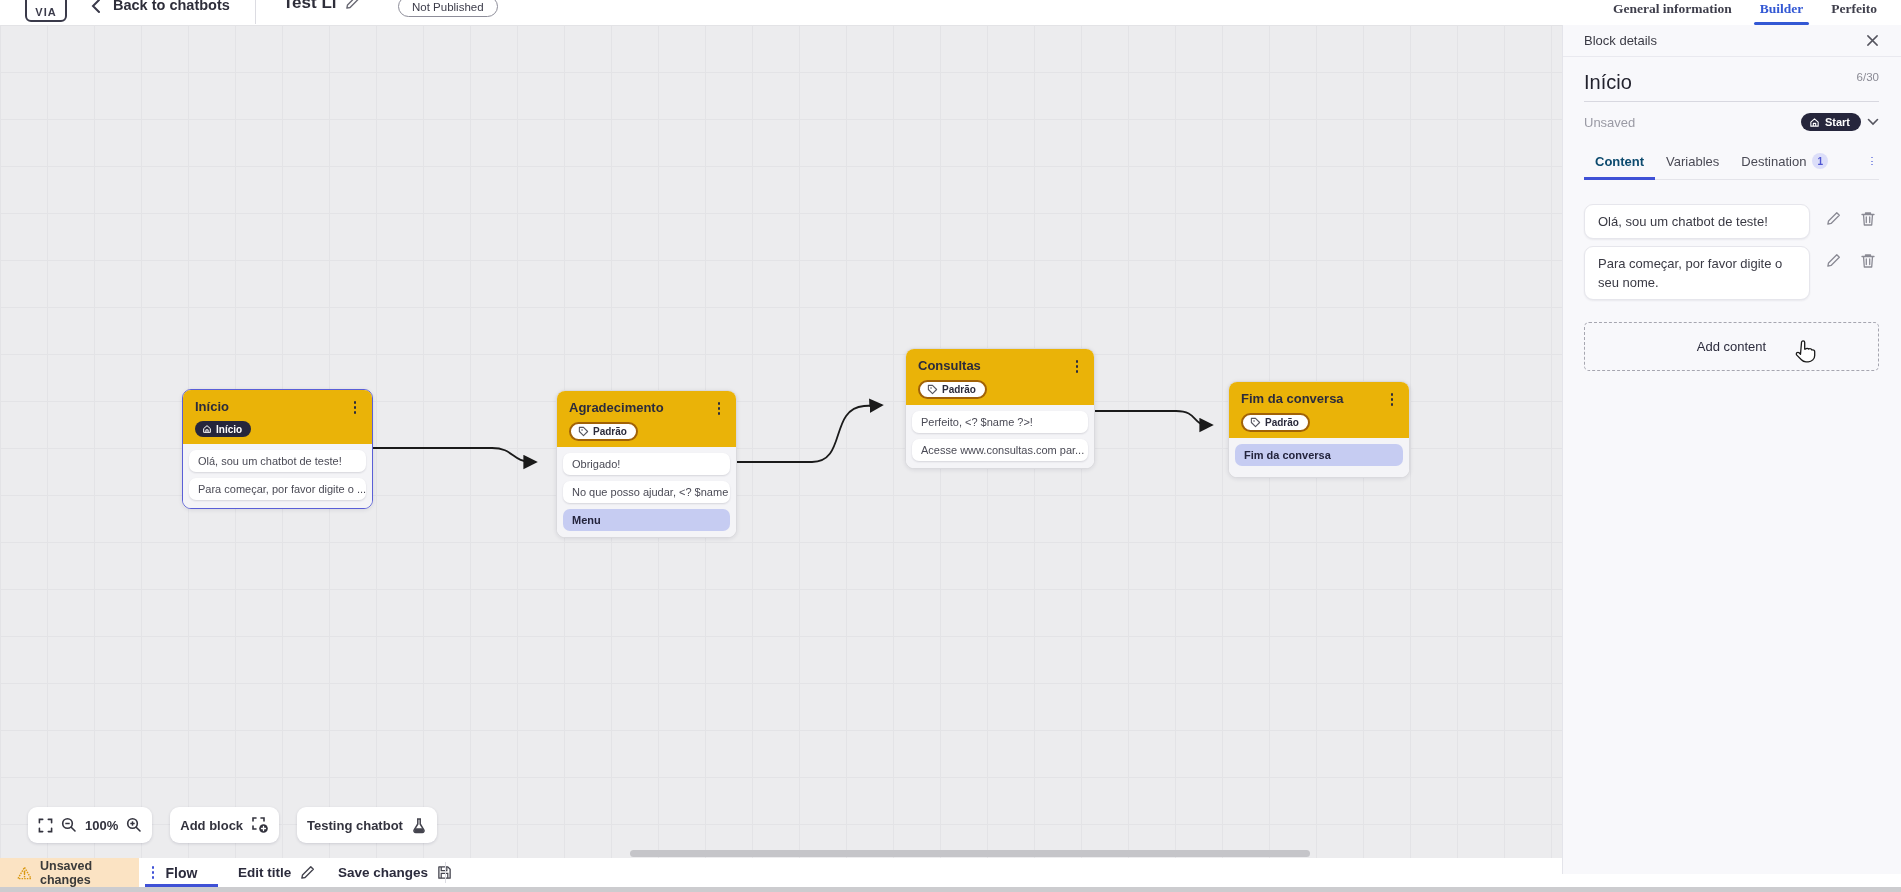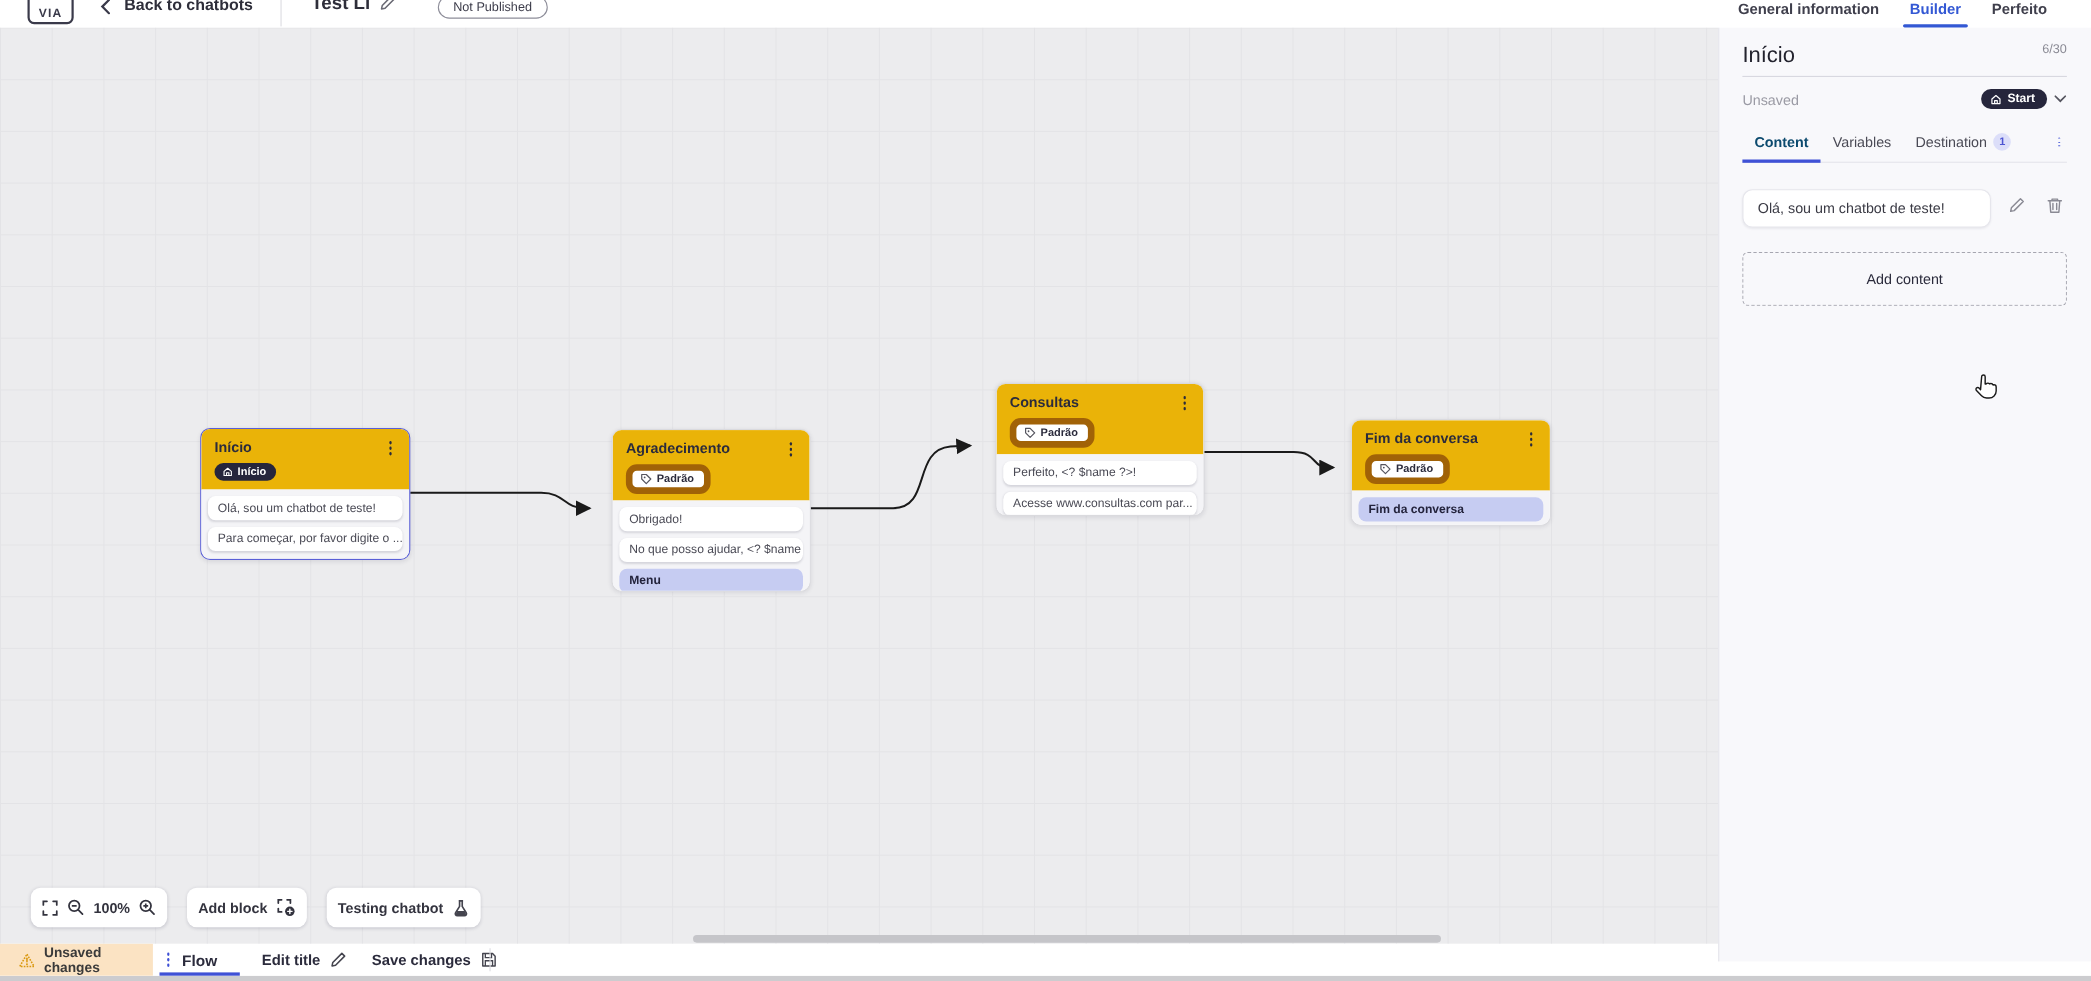--- a/index.html
+++ b/index.html
@@ -12,21 +12,21 @@
   .logo-box { position:absolute; left:25px; top:-12px; width:42px; height:34px;
     border:2px solid #3a3a4a; border-radius:6px; display:flex; align-items:flex-end; justify-content:center;
     font-size:11px; font-weight:bold; letter-spacing:1px; color:#3a3a4a; padding-bottom:2px; background:#fff; }
   .back-chevron { position:absolute; left:90px; top:-2px; width:12px; height:16px; }
   .back-label { position:absolute; left:113px; top:-3px; font-size:14.5px; font-weight:bold; color:#2e2e3a; }
   .topbar-divider { position:absolute; left:255px; top:-6px; width:1px; height:30px; background:#dcdce2; }
   .flow-title { position:absolute; left:283px; top:-7px; font-size:17px; font-weight:bold; color:#2e2e3a; }
   .title-pencil { position:absolute; left:345px; top:-5px; }
   .status-pill { position:absolute; left:398px; top:-4px; height:21px; padding:0 13px; border:1px solid #8d8d99;
     border-radius:12px; font-size:11.5px; color:#3c3c4a; display:flex; align-items:center; background:#fff; }
-  .main-tabs { position:absolute; right:40px; top:1px; display:flex; gap:28px; }
+  .main-tabs { position:absolute; right:24px; top:1px; display:flex; gap:28px;font-family:Liberation Serif, serif; }
   .main-tab { font-size:13.5px; font-weight:bold; color:#3f3f4c; position:relative; cursor:pointer; }
   .main-tab.active { color:#3358d4; }
   .main-tab.active::after { content:""; position:absolute; left:-6px; right:-6px; top:21px; height:3px;
     background:#3358d4; border-radius:2px; }
 
   
   .canvas { position:absolute; left:0; top:25px; width:1562px; height:833px; background:#ececee;
     background-image:linear-gradient(#e3e3e6 1px, transparent 1px),
                      linear-gradient(90deg,#e3e3e6 1px, transparent 1px);
     background-size:47px 47px; overflow:hidden; }
@@ -36,21 +36,21 @@
     box-shadow:0 1px 4px rgba(30,30,60,.10); display:flex; flex-direction:column; overflow:hidden; }
   .block.selected { border:1.5px solid #5a5fd7; }
   .block-head { padding:9px 10px 6px 12px; background:#eab308; }
   .block-title-row { display:flex; align-items:flex-start; justify-content:space-between; }
   .block-title { font-size:13px; font-weight:bold; color:#2b2b3c; }
   .kebab { width:14px; height:16px; display:flex; flex-direction:column; align-items:center; gap:2.5px; padding-top:2px; cursor:pointer; }
   .kebab i { width:2.6px; height:2.6px; border-radius:50%; background:#2b2b3c; }
   .kebab.blue i { background:#3f51d6; }
   .badge-dark { display:inline-flex; align-items:center; gap:4px; background:#26263c; color:#fff;
     font-size:10px; font-weight:bold; border-radius:10px; padding:2.5px 9px 2.5px 7px; margin-top:6px; }
-  .badge-outline { display:inline-flex; align-items:center; gap:4px; border:6px solid #a16207; color:#2b2b3c;
+  .badge-outline { display:inline-flex; align-items:center; gap:4px; border:2px solid #a16207; color:#2b2b3c;
     font-size:10px; font-weight:bold; border-radius:10px; padding:2px 9px 2px 7px; margin-top:6px; background:#fff; }
   .block-body { background:#f4f4f7; padding:6px; display:flex; flex-direction:column; gap:6px; flex:1; }
   .msg-card { background:#fff; border-radius:7px; padding:5px 9px; font-size:11px; color:#4a4a55;
     box-shadow:0 1px 2px rgba(30,30,60,.14); white-space:nowrap; overflow:hidden; cursor:pointer; }
   .msg-card.highlight { background:#c6ccf2; color:#23233c; font-weight:bold; box-shadow:none; }
 
   .hscrollbar { position:absolute; left:630px; top:825px; width:680px; height:7px; background:#c5c5c9; border-radius:4px; cursor:pointer; }
 
   .canvas-controls { position:absolute; left:28px; top:782px; display:flex; gap:18px; }
   .ctl-group { height:36px; background:#fff; border-radius:9px; box-shadow:0 1px 3px rgba(30,30,60,.15);
@@ -289,20 +289,28 @@
           <svg width="16" height="17" viewBox="0 0 16 17">
               <path d="M6 2 h4 M6.8 2 V7 L3.2 12.8 C2.4 14.2 3.3 15.5 4.8 15.5 h6.4 c1.5 0 2.4 -1.3 1.6 -2.7 L9.2 7 V2" fill="none" stroke="#44444e" stroke-width="1.5" stroke-linejoin="round"></path>
               <path d="M4.6 11.2 h6.8 L12.6 13.6 c.4 .8 -.1 1.4 -1 1.4 H4.4 c-.9 0 -1.4 -.6 -1 -1.4 Z" fill="#44444e"></path>
             </svg>
         </span>
       </div>
     </div>
   </div>
 
   <aside class="panel">
+    <div class="panel-head">
+      <span class="panel-head-label">Block details</span>
+      <span class="icon-btn">
+        <svg width="13" height="13" viewBox="0 0 14 14">
+            <path d="M2 2 L12 12 M12 2 L2 12" stroke="#55555f" stroke-width="1.6" stroke-linecap="round"></path>
+          </svg>
+      </span>
+    </div>
     <div class="panel-inner">
       <div class="name-row">
         <span class="block-name">Início</span>
         <span class="char-counter">6/30</span>
       </div>
       <div class="name-underline"></div>
 
       <div class="marker-row">
         <span class="marker-label">Unsaved</span>
         <span class="marker-right">
@@ -334,20 +342,35 @@
         <span class="kebab blue panel-tabs-kebab">
             <i></i>
             <i></i>
             <i></i>
           </span>
       </div>
 
       <div class="content-list">
         <div class="content-row">
           <div class="content-card">Olá, sou um chatbot de teste!</div>
+          <div class="row-icons">
+            <span class="icon-btn">
+              <svg width="15" height="15" viewBox="0 0 16 16">
+                  <path d="M11.5 1.8 L14.2 4.5 L5.4 13.3 L2 14 L2.7 10.6 Z" fill="none" stroke="#8a8a94" stroke-width="1.4" stroke-linejoin="round"></path>
+                </svg>
+            </span>
+            <span class="icon-btn">
+              <svg width="14" height="16" viewBox="0 0 14 16">
+                  <path d="M1 3.5 h12 M4.5 3.5 V2 h5 v1.5 M2.5 3.5 l.8 10.5 h7.4 l.8 -10.5 M5.3 6 v5.5 M8.7 6 v5.5" fill="none" stroke="#8a8a94" stroke-width="1.3" stroke-linecap="round" stroke-linejoin="round"></path>
+                </svg>
+            </span>
+          </div>
+        </div>
+        <div class="content-row">
+          <div class="content-card">Para começar, por favor digite o seu nome.</div>
           <div class="row-icons">
             <span class="icon-btn">
               <svg width="15" height="15" viewBox="0 0 16 16">
                   <path d="M11.5 1.8 L14.2 4.5 L5.4 13.3 L2 14 L2.7 10.6 Z" fill="none" stroke="#8a8a94" stroke-width="1.4" stroke-linejoin="round"></path>
                 </svg>
             </span>
             <span class="icon-btn">
               <svg width="14" height="16" viewBox="0 0 14 16">
                   <path d="M1 3.5 h12 M4.5 3.5 V2 h5 v1.5 M2.5 3.5 l.8 10.5 h7.4 l.8 -10.5 M5.3 6 v5.5 M8.7 6 v5.5" fill="none" stroke="#8a8a94" stroke-width="1.3" stroke-linecap="round" stroke-linejoin="round"></path>
                 </svg>

